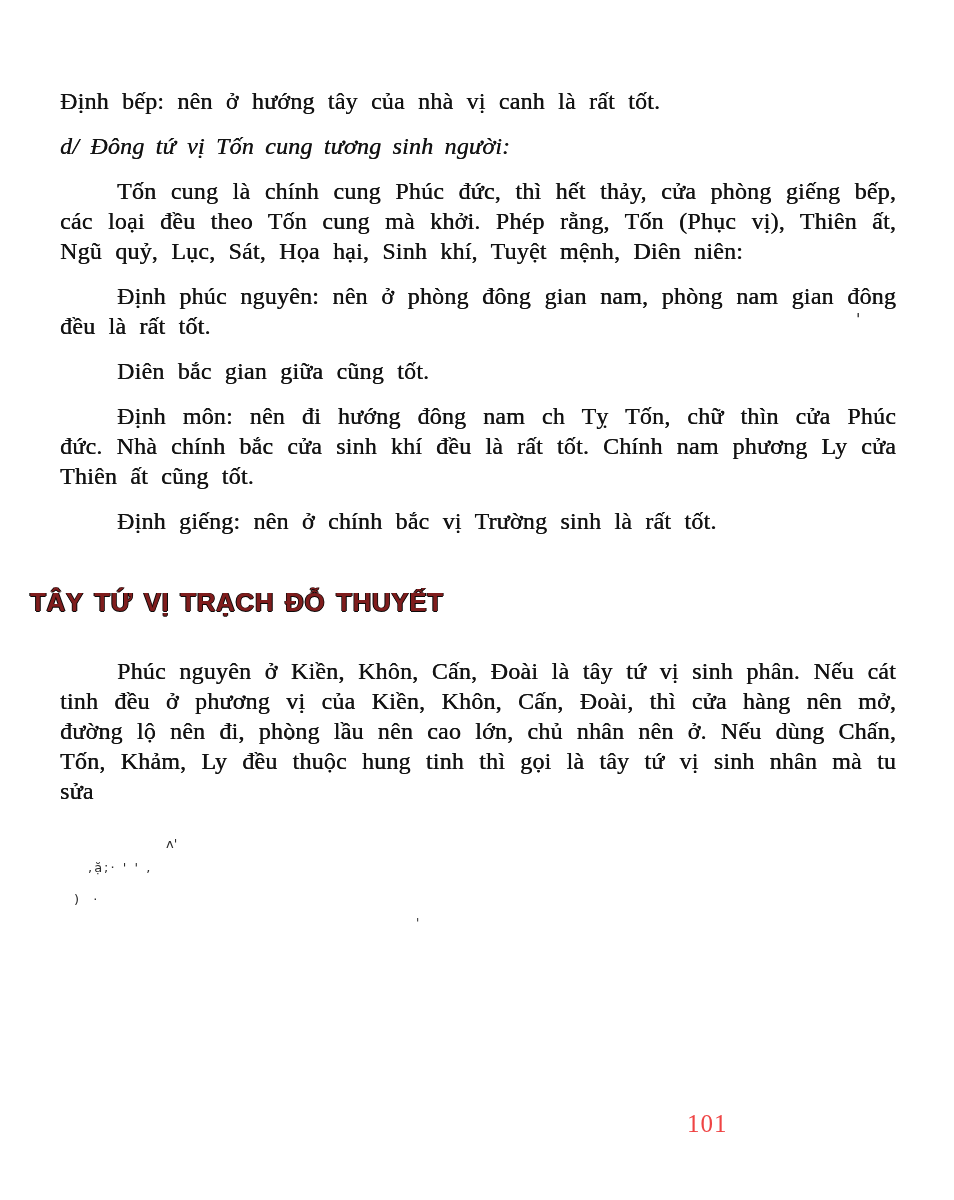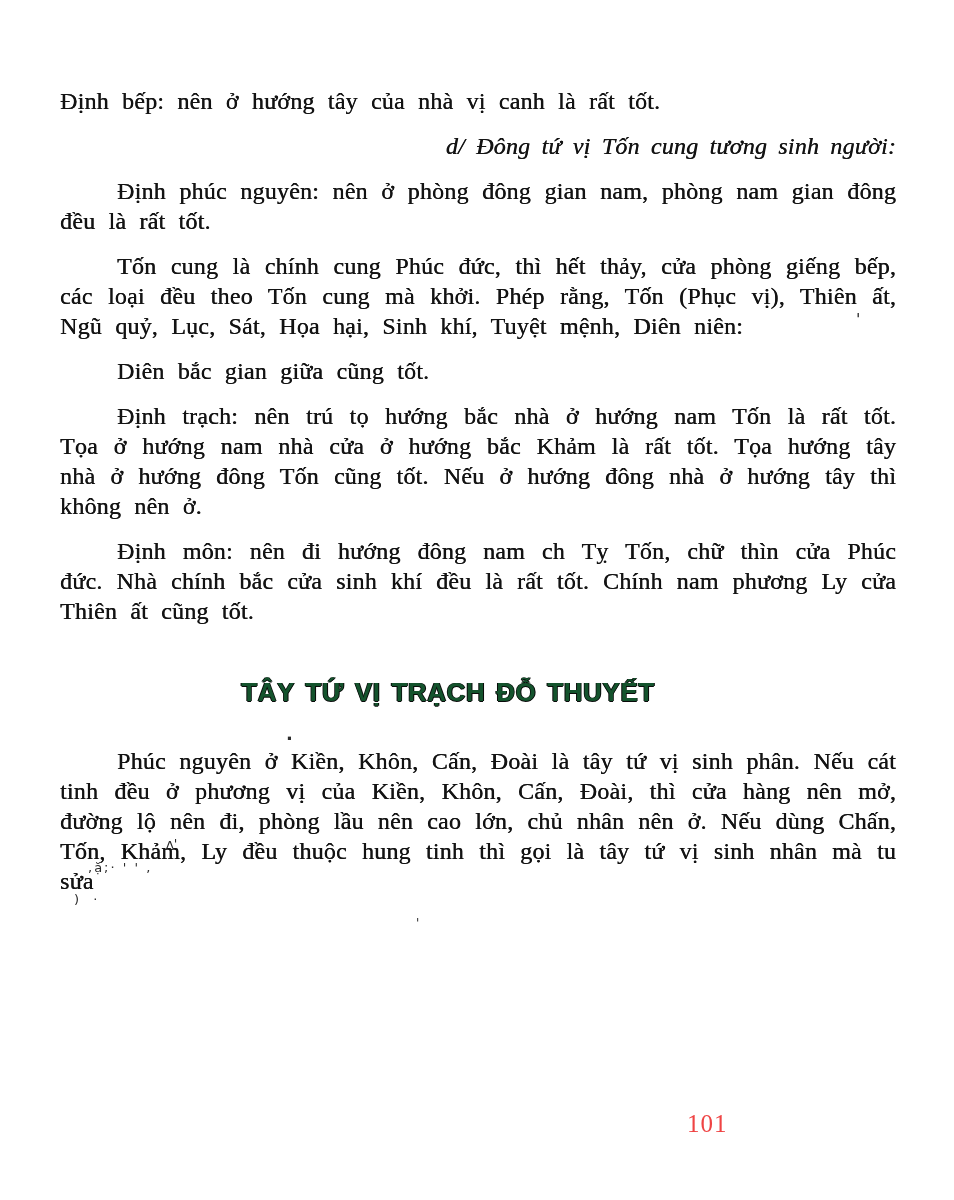--- a/index.html
+++ b/index.html
@@ -23,36 +23,36 @@
     letter-spacing: 0.2px;
     text-shadow: 0.35px 0 0 #131313;
   }
   .para {
     margin: 0 0 15px 0;
     text-align: justify;
   }
   .indent { text-indent: 57px; }
   .section-label {
     font-style: italic;
-    text-align: right;
+    text-align: left;
     word-spacing: 5px;
   }
   .prewrap { white-space: pre-line; text-align-last: justify; }
   .justify-last { text-align-last: justify; }
   .section-heading {
     margin: 46px 0 34px 0;
-    text-align: center;
+    text-align: left;
     transform: translateX(-30px);
     font-family: "Liberation Sans", sans-serif;
     font-weight: bold;
     font-size: 26px;
     line-height: 40px;
     letter-spacing: 0.6px;
     word-spacing: 3px;
-    color: #14532d;
+    color: #7f1d1d;
     text-shadow: 0.9px 0 0 #0a0a0a, -0.9px 0 0 #0a0a0a, 0 0.5px 0 #0a0a0a;
   }
   .page-number {
     position: absolute;
     left: 687px;
     top: 1110px;
     font-size: 25px;
     letter-spacing: 1px;
     color: #ef4444;
   }
@@ -67,31 +67,31 @@
 <body>
 
 <div class="page">
 
   <div class="text-block">
 
     <p class="para">Định bếp: nên ở hướng tây của nhà vị canh là rất tốt.</p>
 
     <p class="para section-label">d/ Đông tứ vị Tốn cung tương sinh người:</p>
 
+    <p class="para indent">Tốn cung là chính cung Phúc đức, thì hết thảy, cửa phòng giếng bếp, các loại đều theo Tốn cung mà khởi. Phép rằng, Tốn (Phục vị), Thiên ất, Ngũ quỷ, Lục, Sát, Họa hại, Sinh khí, Tuyệt mệnh, Diên niên:</p>
+
     <p class="para indent">Định phúc nguyên: nên ở phòng đông gian nam, phòng nam gian đông đều là rất tốt.</p>
-
-    <p class="para indent">Tốn cung là chính cung Phúc đức, thì hết thảy, cửa phòng giếng bếp, các loại đều theo Tốn cung mà khởi. Phép rằng, Tốn (Phục vị), Thiên ất, Ngũ quỷ, Lục, Sát, Họa hại, Sinh khí, Tuyệt mệnh, Diên niên:</p>
 
     <p class="para indent">Diên bắc gian giữa cũng tốt.</p>
 
-    <p class="para indent">Định trạch: nên trú tọ hướng bắc nhà ở hướng nam Tốn là rất tốt. Tọa ở hướng nam nhà cửa ở hướng bắc Khảm là rất tốt. Tọa hướng tây nhà ở hướng đông Tốn cũng tốt. Nếu ở hướng đông nhà ở hướng tây thì không nên ở.</p>
 
     <p class="para indent">Định môn: nên đi hướng đông nam ch Tỵ Tốn, chữ thìn cửa Phúc đức. Nhà chính bắc cửa sinh khí đều là rất tốt. Chính nam phương Ly cửa Thiên ất cũng tốt.</p>
 
 
+    <p class="para indent">Định giếng: nên ở chính bắc vị Trường sinh là rất tốt.</p>
 
     <div class="section-heading">
       <div>TÂY TỨ VỊ TRẠCH ĐỖ THUYẾT</div>
     </div>
 
     <p class="para indent justify-last">Phúc nguyên ở Kiền, Khôn, Cấn, Đoài là tây tứ vị sinh phân. Nếu cát tinh đều ở phương vị của Kiền, Khôn, Cấn, Đoài, thì cửa hàng nên mở, đường lộ nên đi, phòng lầu nên cao lớn, chủ nhân nên ở. Nếu dùng Chấn, Tốn, Khảm, Ly đều thuộc hung tinh thì gọi là tây tứ vị sinh nhân mà tu sửa</p>
 
   </div>
 
   <span class="artifact" style="left:166px; top:836px; font-size:13px;">ʌ'</span>

